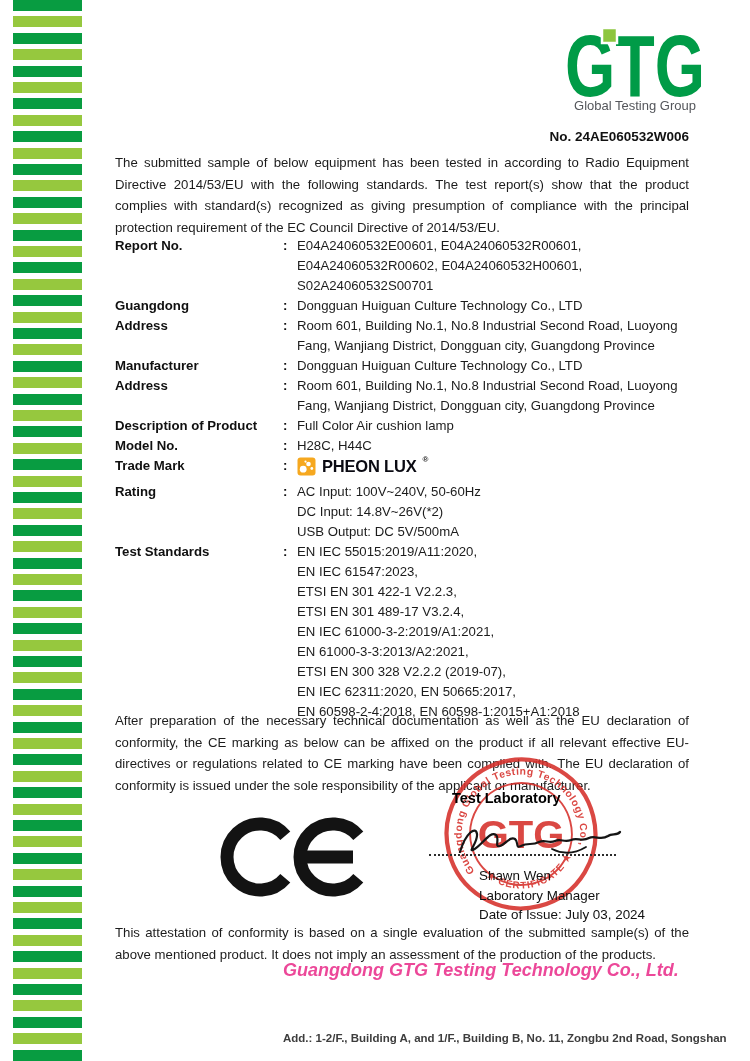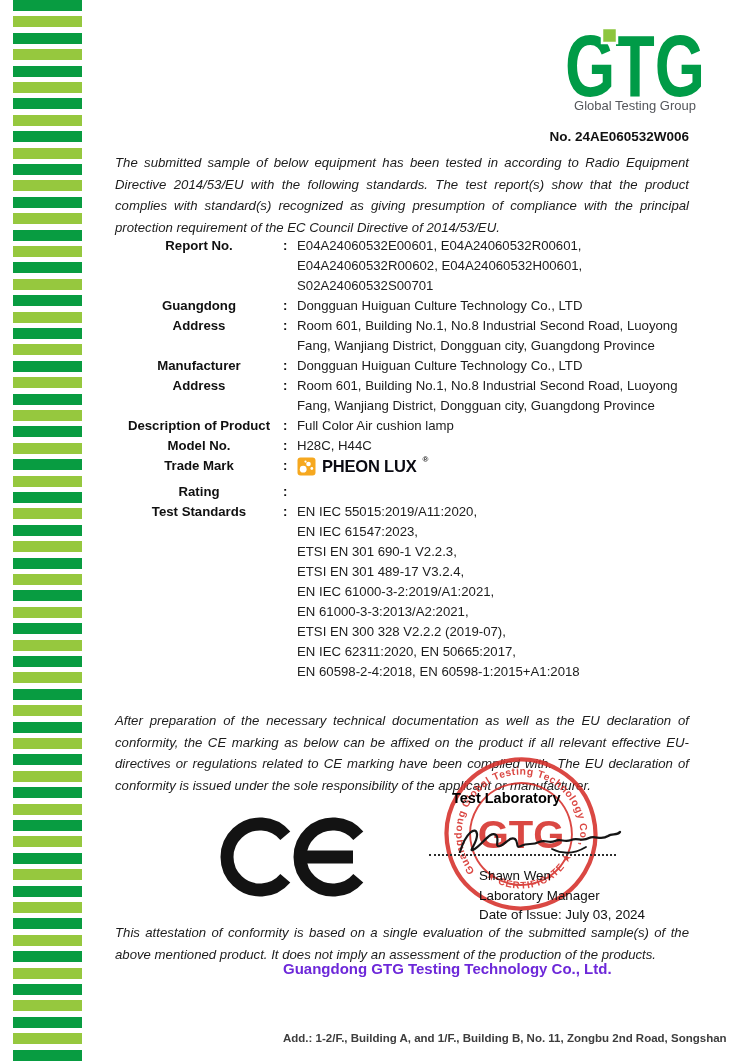--- a/index.html
+++ b/index.html
@@ -9,49 +9,49 @@
   .stripes{position:absolute;left:0;top:0;width:100px;height:1061px;z-index:0;}
   .stripe{position:absolute;left:13px;width:69px;height:11px;}
   
   .logo{position:absolute;left:565px;top:27px;z-index:1;}
   .logo-sub{position:absolute;left:562px;top:98px;width:146px;text-align:center;
             font-weight:normal;font-size:13px;color:#54565b;z-index:1;}
   .cert-no{position:absolute;left:115px;top:129px;width:574px;text-align:right;
            font-weight:bold;font-size:13.5px;color:#111;z-index:1;}
   
   .para{position:absolute;left:115px;width:574px;margin:0;text-align:justify;
-        font-size:13.2px;line-height:21.5px;color:#1c1c1c;z-index:1;font-style:italic;}
+        font-size:13.2px;line-height:21.5px;color:#1c1c1c;z-index:1;}
   #intro{top:152px;}
   #para-ce{top:710px;}
   #attestation{top:922px;}
   
   #fields{position:absolute;left:115px;top:236px;width:574px;z-index:1;}
   .frow{display:grid;grid-template-columns:168px 14px auto;}
-  .flabel{font-weight:bold;font-size:13.2px;line-height:20px;color:#101010;text-align:center;}
+  .flabel{font-weight:bold;font-size:13.2px;line-height:20px;color:#101010;}
   .fcolon{font-weight:bold;font-size:13.2px;line-height:20px;color:#101010;}
   .fval{font-size:13.2px;line-height:20px;color:#1c1c1c;}
   .vline{font-size:13.2px;line-height:20px;}
   .tm-wrap{display:inline-flex;align-items:center;gap:6px;height:20px;}
   .tm-icon{flex:0 0 auto;}
   .tm-name{font-size:16.5px;font-weight:bold;color:#0a0a12;letter-spacing:-0.2px;}
   .tm-reg{font-size:8px;font-weight:bold;position:relative;top:-6px;}
   
   .ce{position:absolute;left:220px;top:812px;z-index:1;}
   
   .stamp{position:absolute;left:441px;top:754px;z-index:2;opacity:0.88;}
   .test-lab{position:absolute;left:452px;top:790px;font-weight:bold;font-size:14.5px;
             color:#000000;z-index:3;}
   .signature{position:absolute;left:456px;top:818px;z-index:3;}
   .dotline{position:absolute;left:429px;top:854px;width:187px;height:0;
            border-bottom:2px dotted #2b2b2b;z-index:3;}
   .signer{position:absolute;left:455px;top:866px;font-size:13.4px;line-height:19.5px;
           color:#101010;z-index:3;margin-left:24px;}
   
-  .f-company{position:absolute;left:283px;top:960px;font-weight:bold;font-size:15px;
-             color:#6d28d9;z-index:1;}
+  .f-company{position:absolute;left:283px;top:960px;font-weight:bold;font-size:18px;
+             color:#ec4899;z-index:1;font-style:italic;}
   .f-addr{position:absolute;left:283px;top:983px;font-size:11.5px;font-weight:bold;
           line-height:22px;color:#3d3d3d;white-space:pre;z-index:1;}
 </style>
 </head>
 <body>
 
 <div class="page">
 
   <div class="stripes" id="stripes">
       <div class="stripe" style="top: 0px; background: rgb(8, 156, 65);"></div>
@@ -198,28 +198,33 @@
               <circle cx="14.8" cy="11.5" r="1.4" fill="#fff"></circle>
               <circle cx="8.5" cy="4.6" r="1.1" fill="#fff"></circle>
             </svg>
             <b class="tm-name">PHEON LUX</b>
             <span class="tm-reg">®</span>
           </span></div>
       </div>
       <div class="frow">
         <div class="flabel">Rating</div>
         <div class="fcolon">:</div>
+        <div class="fval">
+          <div class="vline">AC Input: 100V~240V, 50-60Hz</div>
+          <div class="vline">DC Input: 14.8V~26V(*2)</div>
+          <div class="vline">USB Output: DC 5V/500mA</div>
+        </div>
       </div>
       <div class="frow">
         <div class="flabel">Test Standards</div>
         <div class="fcolon">:</div>
         <div class="fval">
           <div class="vline">EN IEC 55015:2019/A11:2020,</div>
           <div class="vline">EN IEC 61547:2023,</div>
-          <div class="vline">ETSI EN 301 690-1 V2.2.3,</div>
+          <div class="vline">ETSI EN 301 422-1 V2.2.3,</div>
           <div class="vline">ETSI EN 301 489-17 V3.2.4,</div>
           <div class="vline">EN IEC 61000-3-2:2019/A1:2021,</div>
           <div class="vline">EN 61000-3-3:2013/A2:2021,</div>
           <div class="vline">ETSI EN 300 328 V2.2.2 (2019-07),</div>
           <div class="vline">EN IEC 62311:2020, EN 50665:2017,</div>
           <div class="vline">EN 60598-2-4:2018, EN 60598-1:2015+A1:2018</div>
         </div>
       </div>
     </div>
 

